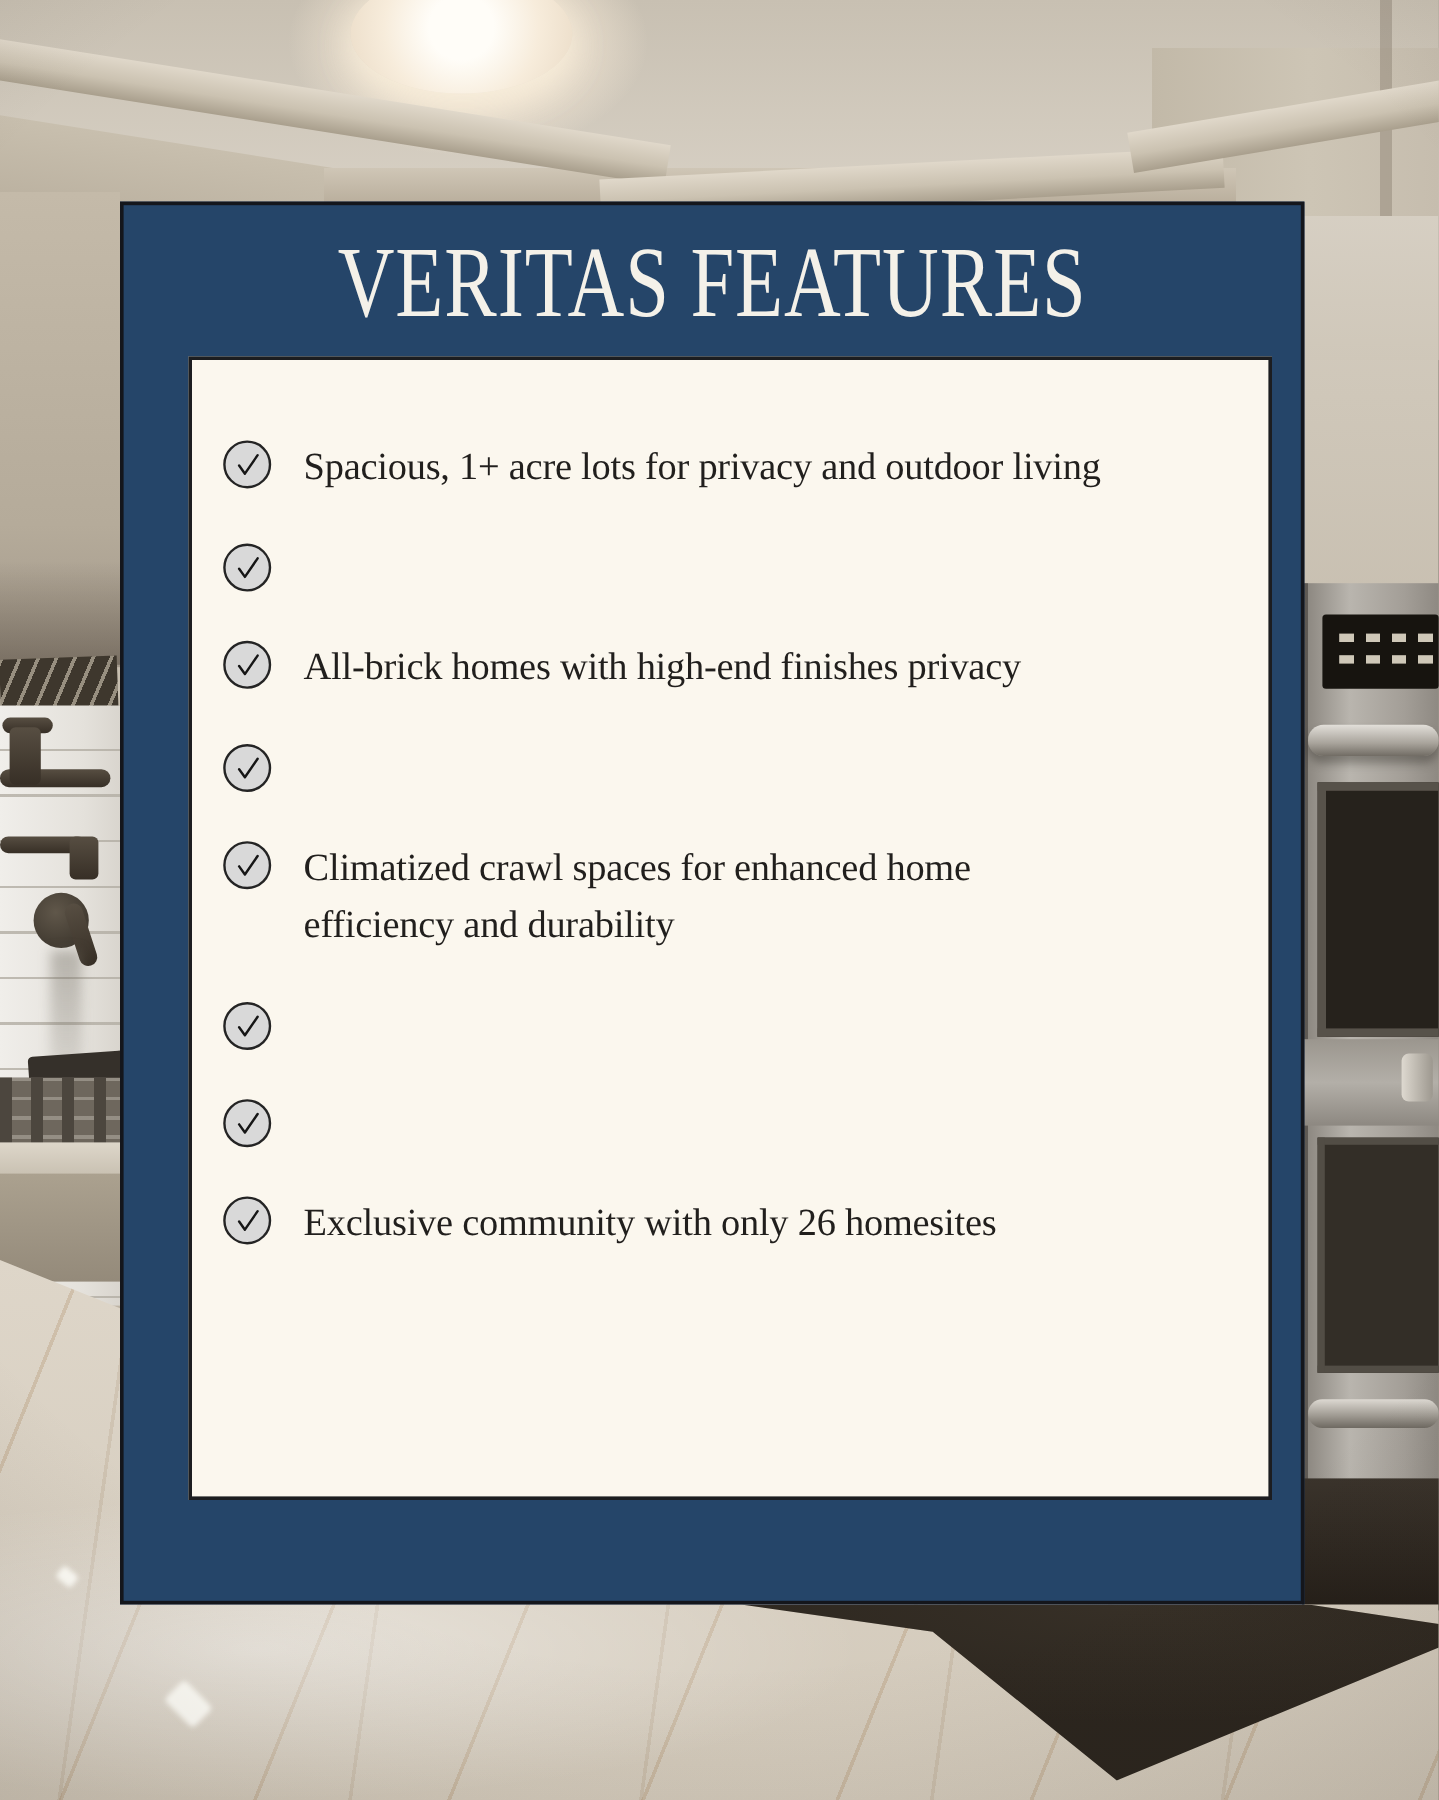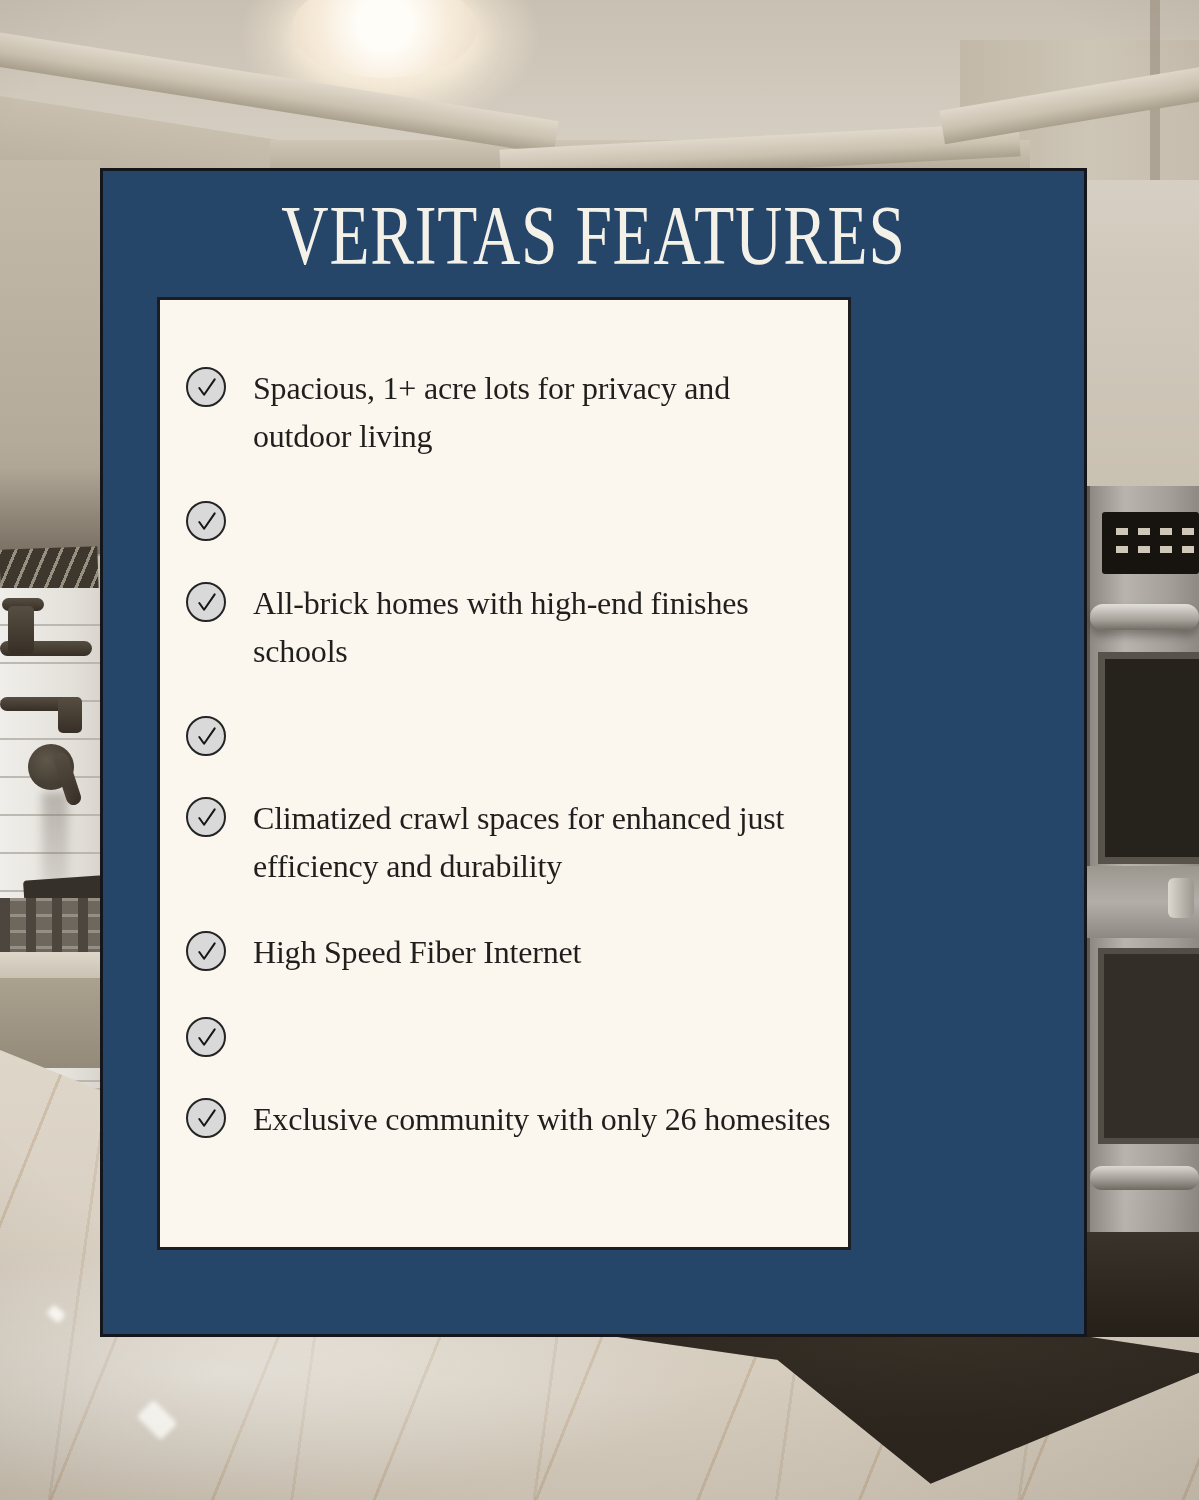--- a/index.html
+++ b/index.html
@@ -101,21 +101,21 @@
     background:var(--panel-navy);border:3px solid var(--panel-border);z-index:10;padding-left:16px;
   }
   .panel-title{
     position:absolute;left:0;top:20px;width:100%;margin:0;
     text-align:center;font-weight:400;font-size:84px;line-height:1.08;
     color:var(--title-text);letter-spacing:1px;
     transform:scaleX(.78);transform-origin:50% 50%;
     font-family:"Liberation Serif", serif;white-space:nowrap;
   }
   .card{
-    position:absolute;left:54px;top:126px;width:694px;height:953px;
+    position:absolute;left:54px;top:126px;width:903px;height:953px;
     background:var(--card-cream);border:3px solid #1c1d20;
   }
   .feature-list{
     display:flex;flex-direction:column;gap:38px;
     padding:64px 16px 0 26px;
   }
   .feature-row{display:flex;align-items:flex-start;gap:27px;}
   .check-badge{
     flex:none;width:40px;height:40px;margin-top:3px;border-radius:50%;
     border:2.5px solid #242424;background:var(--check-fill);
@@ -202,48 +202,47 @@
       </svg>
     </span>
   </div>
 
   <div class="feature-row">
     <span class="check-badge">
       <svg viewBox="0 0 28 28" aria-hidden="true">
         <path d="M6.5 14.5 L11.5 21.5 L22.5 5.5" fill="none" stroke="#161616" stroke-width="2.1" stroke-linecap="round" stroke-linejoin="round"></path>
       </svg>
     </span>
-    <span class="feature-label">All-brick homes with high-end finishes schools</span>
-  </div>
-
-  <div class="feature-row">
-    <span class="check-badge">
-      <svg viewBox="0 0 28 28" aria-hidden="true">
-        <path d="M6.5 14.5 L11.5 21.5 L22.5 5.5" fill="none" stroke="#161616" stroke-width="2.1" stroke-linecap="round" stroke-linejoin="round"></path>
-      </svg>
-    </span>
-  </div>
-
-  <div class="feature-row">
-    <span class="check-badge">
-      <svg viewBox="0 0 28 28" aria-hidden="true">
-        <path d="M6.5 14.5 L11.5 21.5 L22.5 5.5" fill="none" stroke="#161616" stroke-width="2.1" stroke-linecap="round" stroke-linejoin="round"></path>
-      </svg>
-    </span>
-    <span class="feature-label">Climatized crawl spaces for enhanced just
+    <span class="feature-label">All-brick homes with high-end finishes privacy</span>
+  </div>
+
+  <div class="feature-row">
+    <span class="check-badge">
+      <svg viewBox="0 0 28 28" aria-hidden="true">
+        <path d="M6.5 14.5 L11.5 21.5 L22.5 5.5" fill="none" stroke="#161616" stroke-width="2.1" stroke-linecap="round" stroke-linejoin="round"></path>
+      </svg>
+    </span>
+  </div>
+
+  <div class="feature-row">
+    <span class="check-badge">
+      <svg viewBox="0 0 28 28" aria-hidden="true">
+        <path d="M6.5 14.5 L11.5 21.5 L22.5 5.5" fill="none" stroke="#161616" stroke-width="2.1" stroke-linecap="round" stroke-linejoin="round"></path>
+      </svg>
+    </span>
+    <span class="feature-label">Climatized crawl spaces for enhanced home
 efficiency and durability</span>
   </div>
 
   <div class="feature-row">
     <span class="check-badge">
       <svg viewBox="0 0 28 28" aria-hidden="true">
         <path d="M6.5 14.5 L11.5 21.5 L22.5 5.5" fill="none" stroke="#161616" stroke-width="2.1" stroke-linecap="round" stroke-linejoin="round"></path>
       </svg>
     </span>
-    <span class="feature-label">High Speed Fiber Internet</span>
   </div>
 
   <div class="feature-row">
     <span class="check-badge">
       <svg viewBox="0 0 28 28" aria-hidden="true">
         <path d="M6.5 14.5 L11.5 21.5 L22.5 5.5" fill="none" stroke="#161616" stroke-width="2.1" stroke-linecap="round" stroke-linejoin="round"></path>
       </svg>
     </span>
   </div>
 

